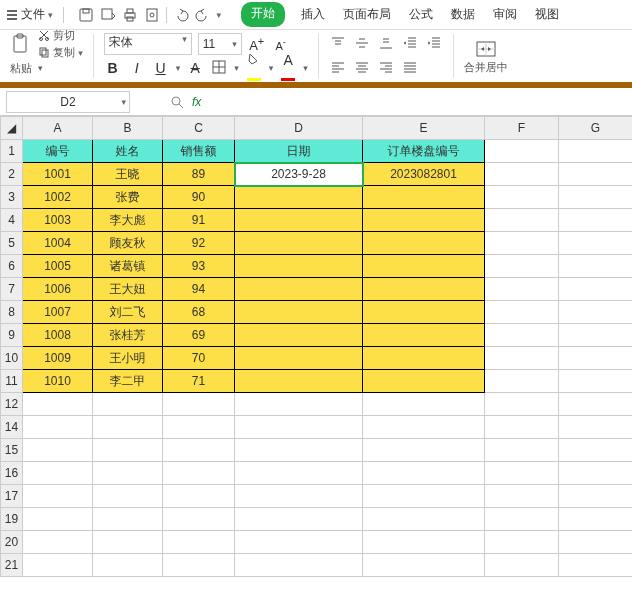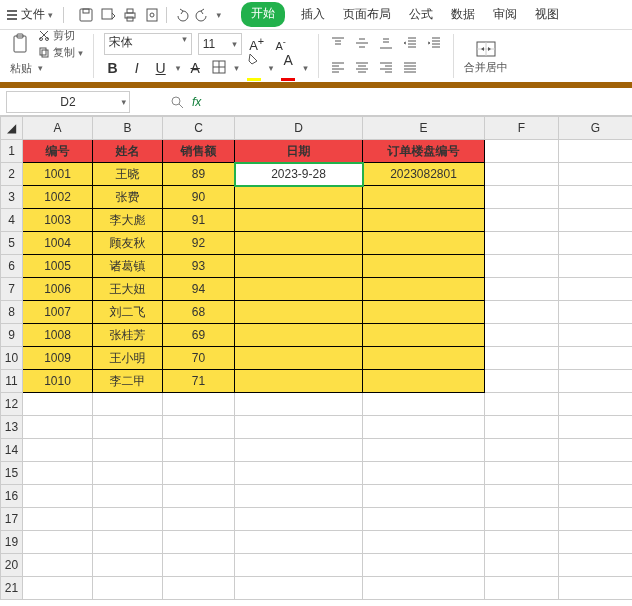--- a/index.html
+++ b/index.html
@@ -39,21 +39,21 @@
 
 
 .grid { position: relative; }
 table { border-collapse: collapse; width: 100%; table-layout: fixed; }
 th, td { border: 1px solid #ccc; height: 23px; font-size: 12px; text-align: center; overflow: hidden; white-space: nowrap; }
 th { background: #eee; font-weight: normal; }
 .corner { width: 22px; background: #eee; }
 .rowhdr { width: 22px; background: #eee; }
 col.cA { width: 70px; } col.cB { width: 70px; } col.cC { width: 72px; }
 col.cD { width: 128px; } col.cE { width: 122px; } col.cF { width: 74px; } col.cG { width: 74px; }
-.hdr-cell { background: #ef4444; border: 1px solid #000 !important; font-weight: bold; }
+.hdr-cell { background: #5eead4; border: 1px solid #000 !important; font-weight: normal; }
 .data-cell { border: 1px solid #000 !important; background: #fde047; }
 .sel { outline: 2px solid #22b14c; outline-offset: -1px; background: #fff; }
 </style>
 </head>
 <body>
 
 <div class="menubar">
   <div class="file-btn">
     <svg width="12" height="12">
         <path d="M1 2h10M1 6h10M1 10h10" stroke="#333" stroke-width="1.5"></path>
@@ -365,30 +365,20 @@
           <th class="rowhdr">12</th>
           <td></td>
           <td></td>
           <td></td>
           <td></td>
           <td></td>
           <td></td>
           <td></td>
         </tr>
   <tr>
-          <th class="rowhdr">13</th>
-          <td></td>
-          <td></td>
-          <td></td>
-          <td></td>
-          <td></td>
-          <td></td>
-          <td></td>
-        </tr>
-  <tr>
           <th class="rowhdr">14</th>
           <td></td>
           <td></td>
           <td></td>
           <td></td>
           <td></td>
           <td></td>
           <td></td>
         </tr>
   <tr>

